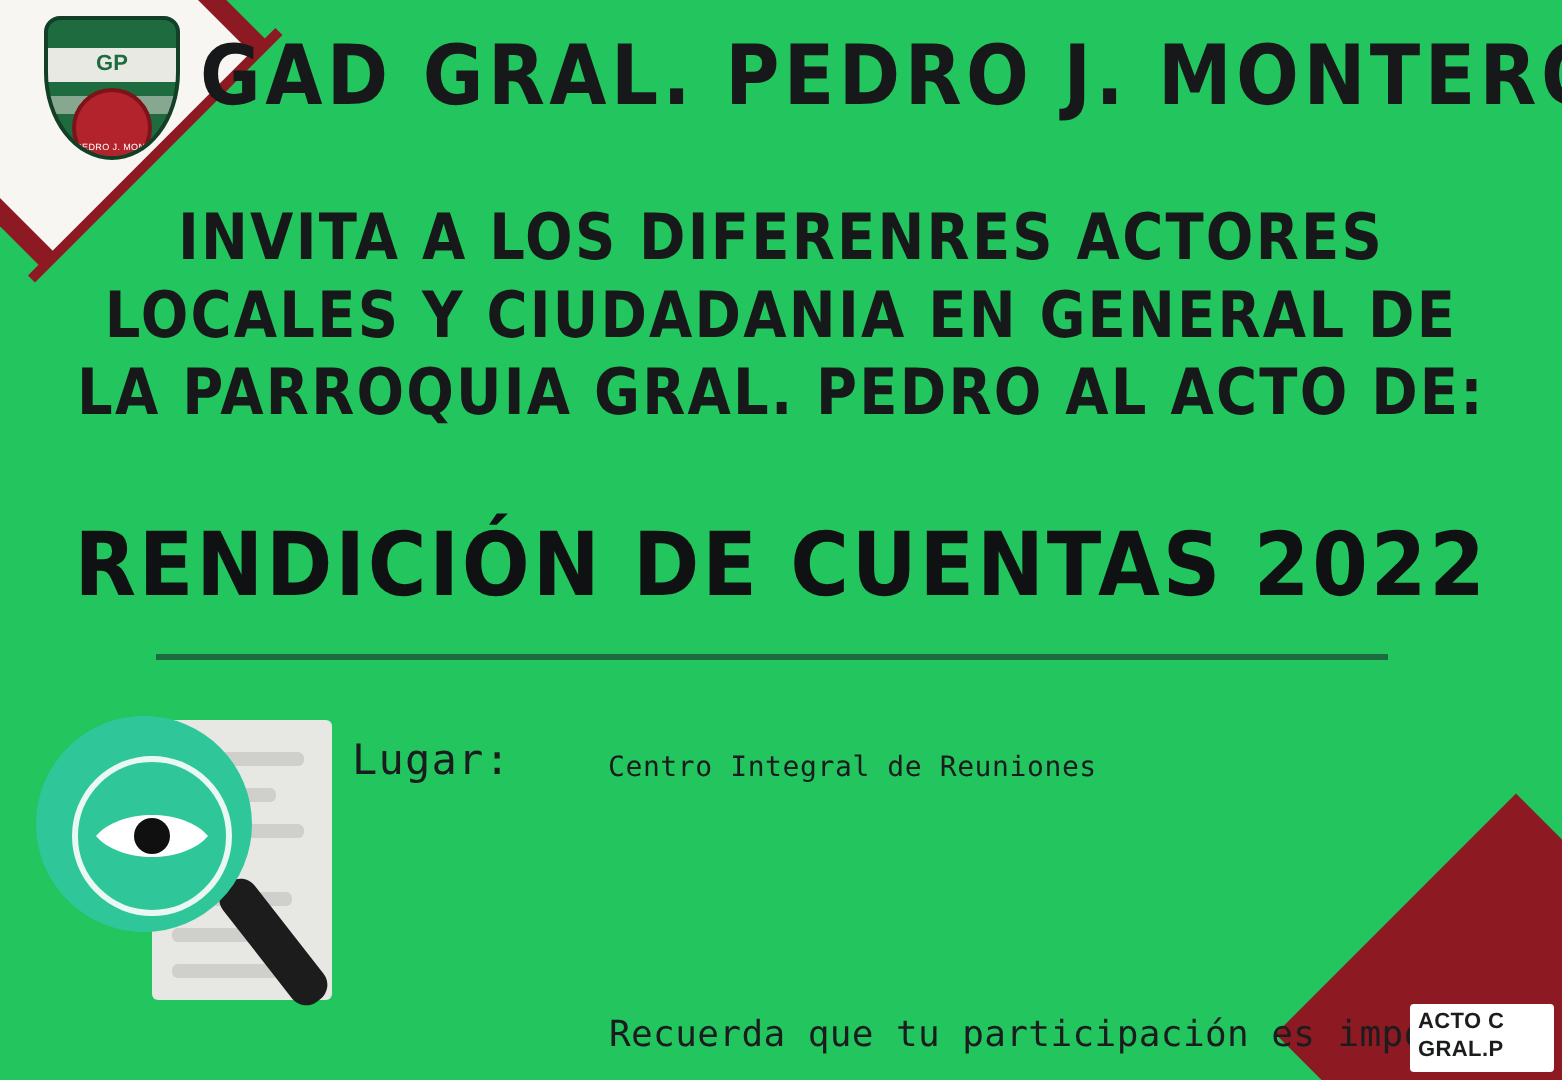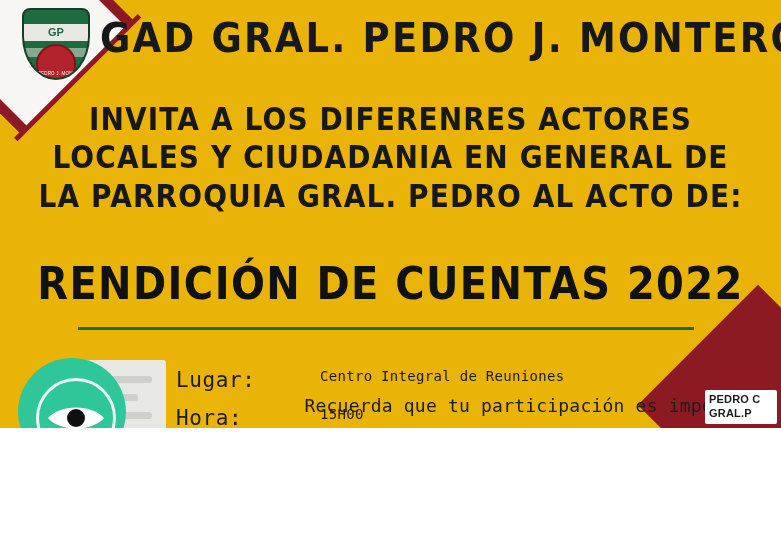--- a/index.html
+++ b/index.html
@@ -10,22 +10,22 @@
   body {
     width: 781px;
     height: 540px;
     overflow: hidden;
     font-family: "DejaVu Sans", sans-serif;
   }
 
   #poster {
     position: relative;
     width: 781px;
-    height: 428px;
-    background: #eab308;
+    height: 540px;
+    background: #22c55e;
     overflow: hidden;
   }
 
   
   .corner-tl {
     position: absolute;
     top: -58px;
     left: -58px;
     width: 160px;
     height: 160px;
@@ -252,23 +252,22 @@
 
   
   .details {
     position: absolute;
     left: 176px;
     top: 368px;
     width: 560px;
   }
   .row {
     display: flex;
-    align-items: flex-start;
+    align-items: flex-end;
     margin-bottom: 14px;
-    gap: 16px;
   }
   .row .label {
     width: 128px;
     font-family: "DejaVu Sans Mono", monospace;
     font-size: 21px;
     color: #1b1c1e;
     letter-spacing: .6px;
   }
   .row .value {
     font-family: "DejaVu Sans Mono", monospace;
@@ -360,26 +359,22 @@
         <circle cx="30" cy="16" r="9" fill="#101010"></circle>
       </svg>
     </div>
   </div>
 
   <div class="details">
     <div class="row">
       <div class="label">Lugar:</div>
       <div class="value">Centro Integral de Reuniones</div>
     </div>
-    <div class="row">
-      <div class="label">Hora:</div>
-      <div class="value">15H00</div>
-    </div>
   </div>
 
   <div class="footnote">Recuerda que tu participación es importan</div>
 
   <div class="badge">
-    <div class="badge-l1">PEDRO C</div>
+    <div class="badge-l1">ACTO C</div>
     <div class="badge-l2">GRAL.P</div>
   </div>
 
 </div>
 
 </body></html>

